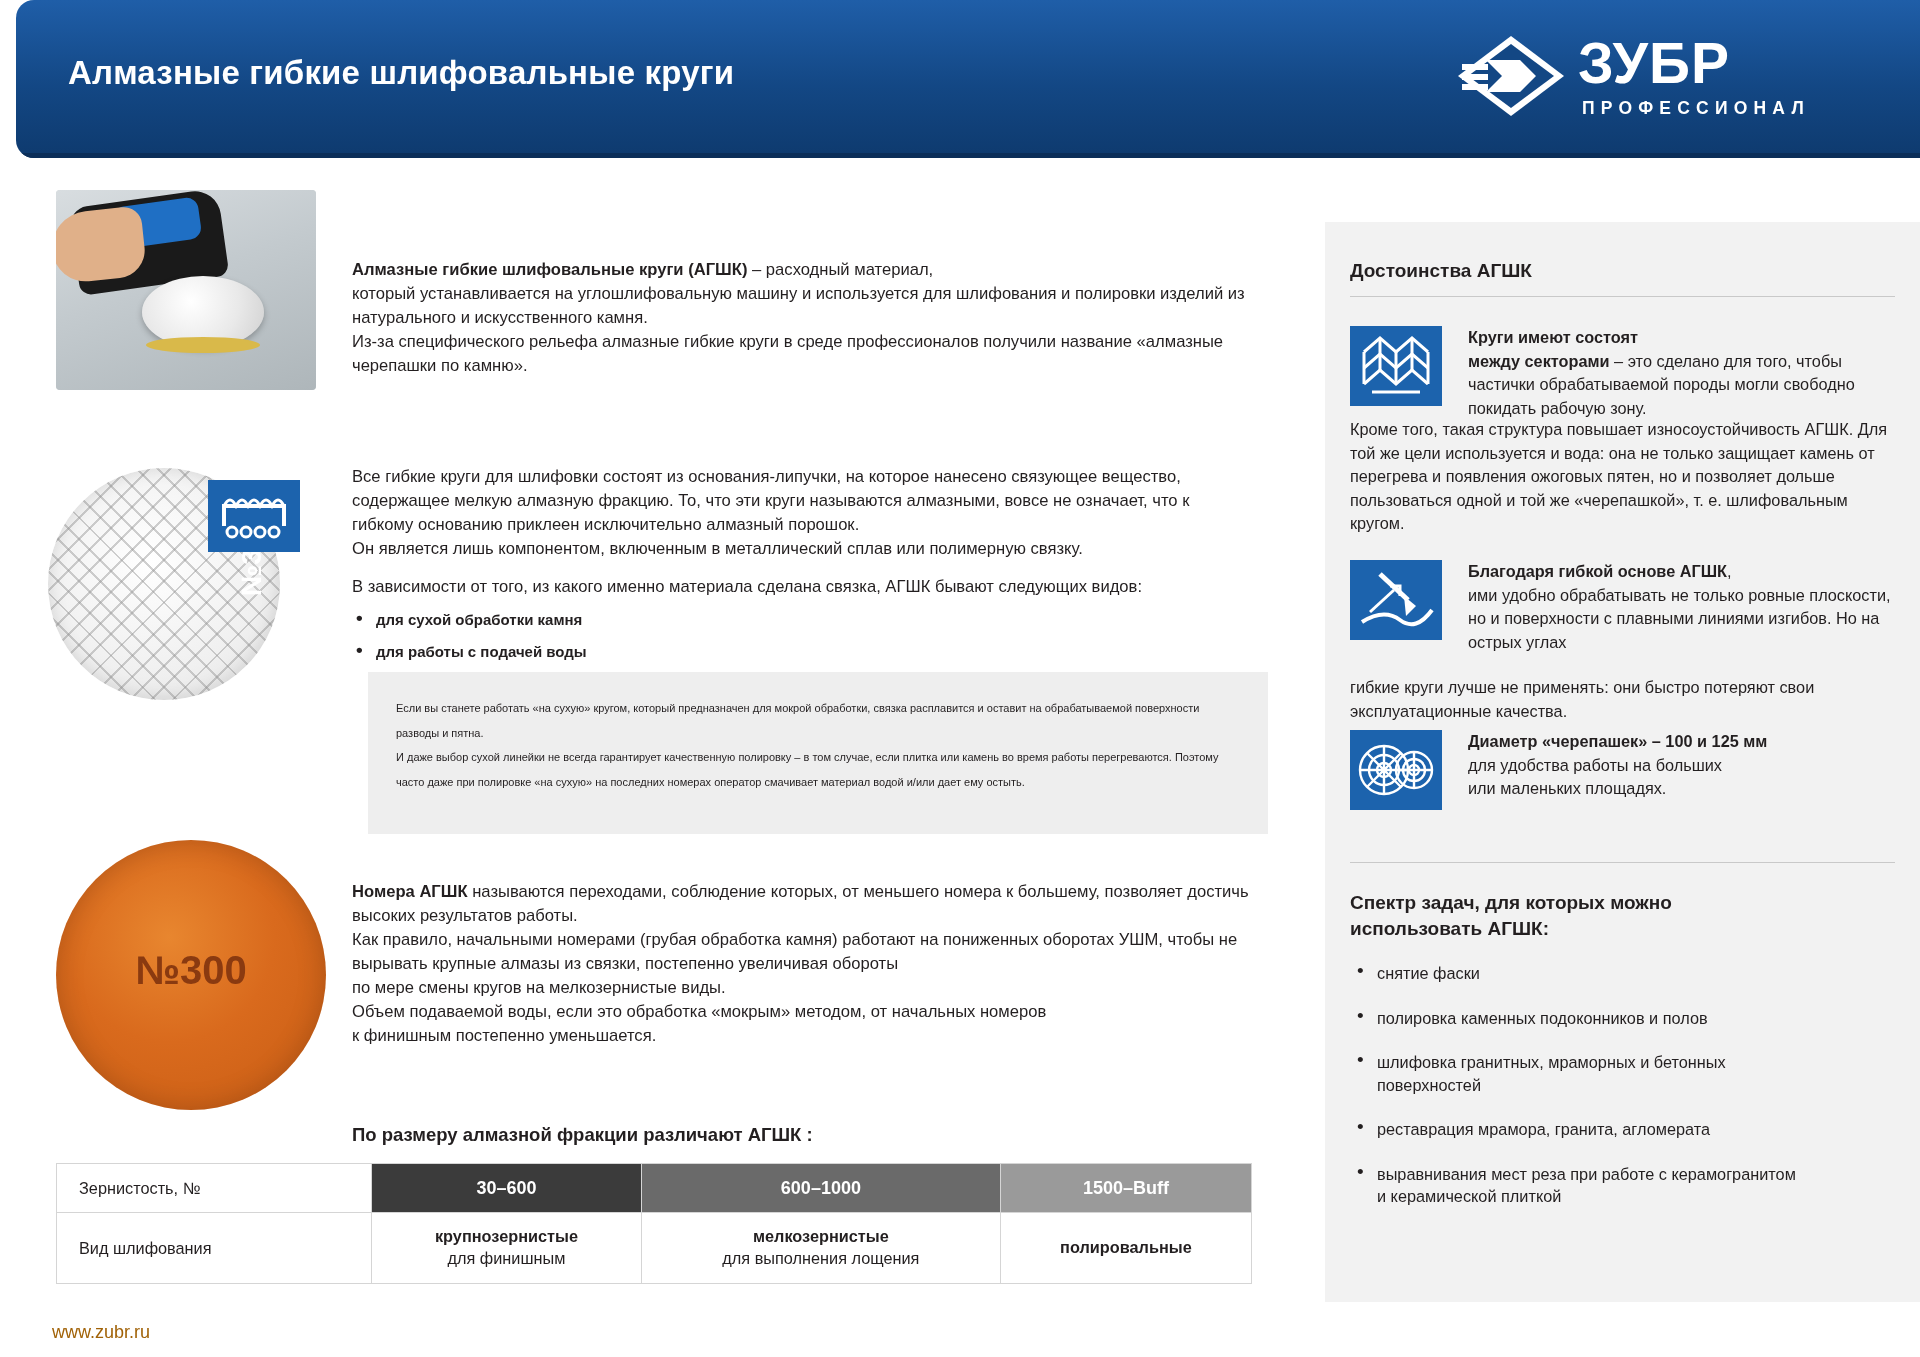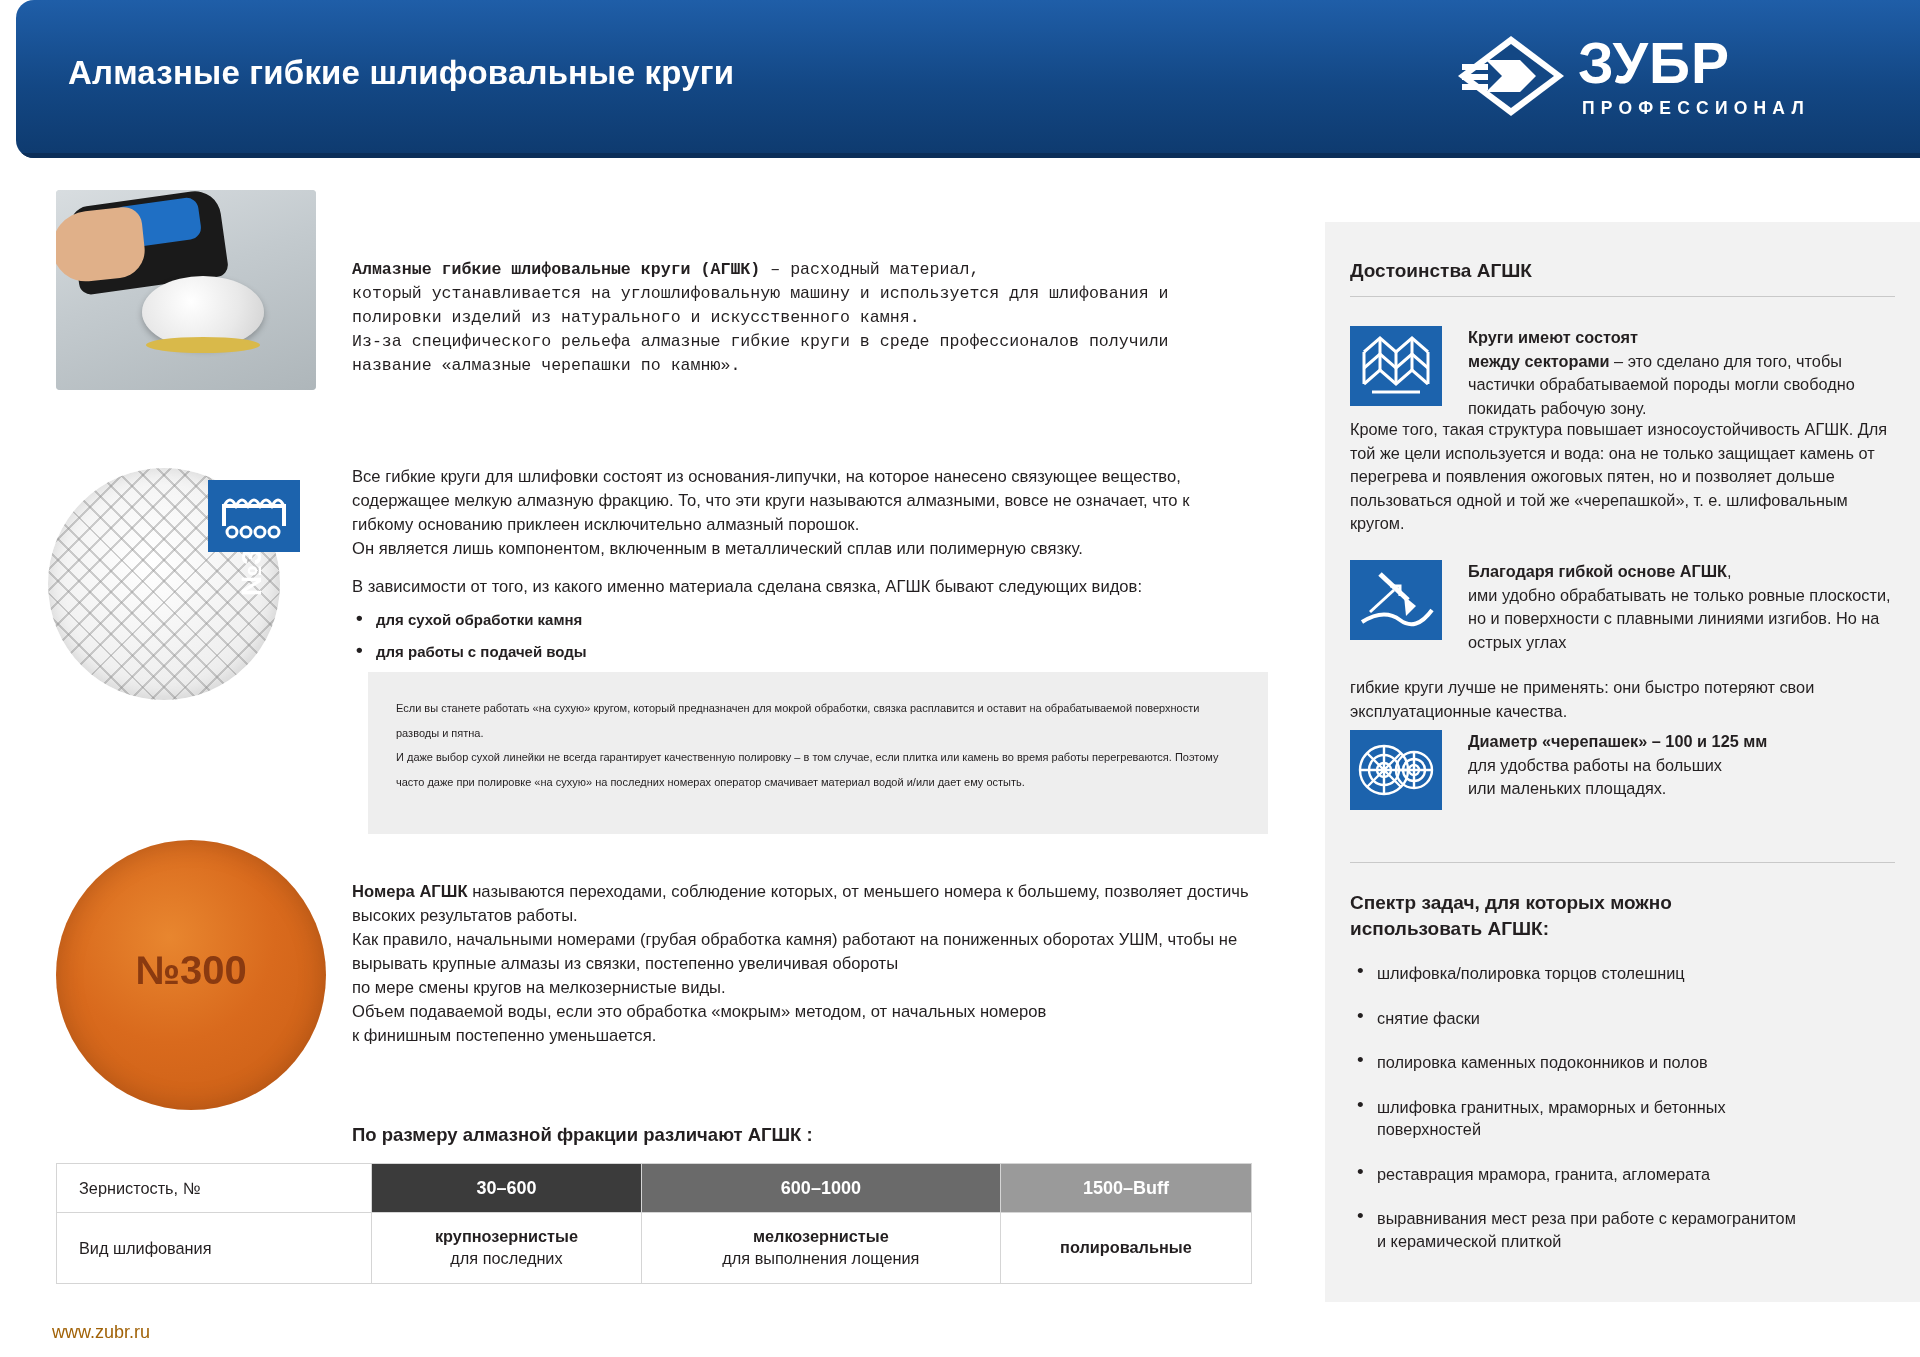--- a/index.html
+++ b/index.html
@@ -288,21 +288,21 @@
   }
 
   .txt {
     position: absolute;
     color: #231f20;
     font-size: 16.6px;
     line-height: 24px;
   }
   .txt b { font-weight: bold; }
 
-  .block1 { left: 352px; top: 258px; width: 900px; font-family: Liberation Mono, monospace; }
+  .block1 { left: 352px; top: 258px; width: 900px; }
   .block2 { left: 352px; top: 465px; width: 900px; }
   .block3 { left: 352px; top: 575px; width: 900px; }
   .bullets {
     position: absolute;
     left: 352px;
     top: 608px;
     width: 900px;
     margin: 0; padding: 0;
     list-style: none;
   }
@@ -474,21 +474,21 @@
         <tr>
       <td class="cell-label">Зернистость, №</td>
       <td class="hdr d1">30–600</td>
       <td class="hdr d2">600–1000</td>
       <td class="hdr d3">1500–Buff</td>
     </tr>
     <tr>
       <td class="cell-label">Вид шлифования</td>
       <td class="vcell">
         <b>крупнозернистые</b><br>
-        <span>для последних</span>
+        <span>для финишным</span>
       </td>
       <td class="vcell">
         <b>мелкозернистые</b><br>
         <span>для выполнения лощения</span>
       </td>
       <td class="vcell">
         <b>полировальные</b>
       </td>
     </tr>
   </tbody>
@@ -565,21 +565,20 @@
 или маленьких площадях.</span>
         </div>
       </div>
 
       <div class="rp-rule" style="top:640px"></div>
 
       <div class="rp-sect-title" style="top:668px; white-space:pre-line">Спектр задач, для которых можно
 использовать АГШК:</div>
 
       <ul class="rp-list" style="top:740px">
-        <li>шлифовка/полировка торцов столешниц</li>
         <li>снятие фаски</li>
         <li>полировка каменных подоконников и полов</li>
         <li style="white-space:pre-line">шлифовка гранитных, мраморных и бетонных
 поверхностей</li>
         <li>реставрация мрамора, гранита, агломерата</li>
         <li style="white-space:pre-line">выравнивания мест реза при работе с керамогранитом
 и керамической плиткой</li>
       </ul>
     </div>
   </div>

